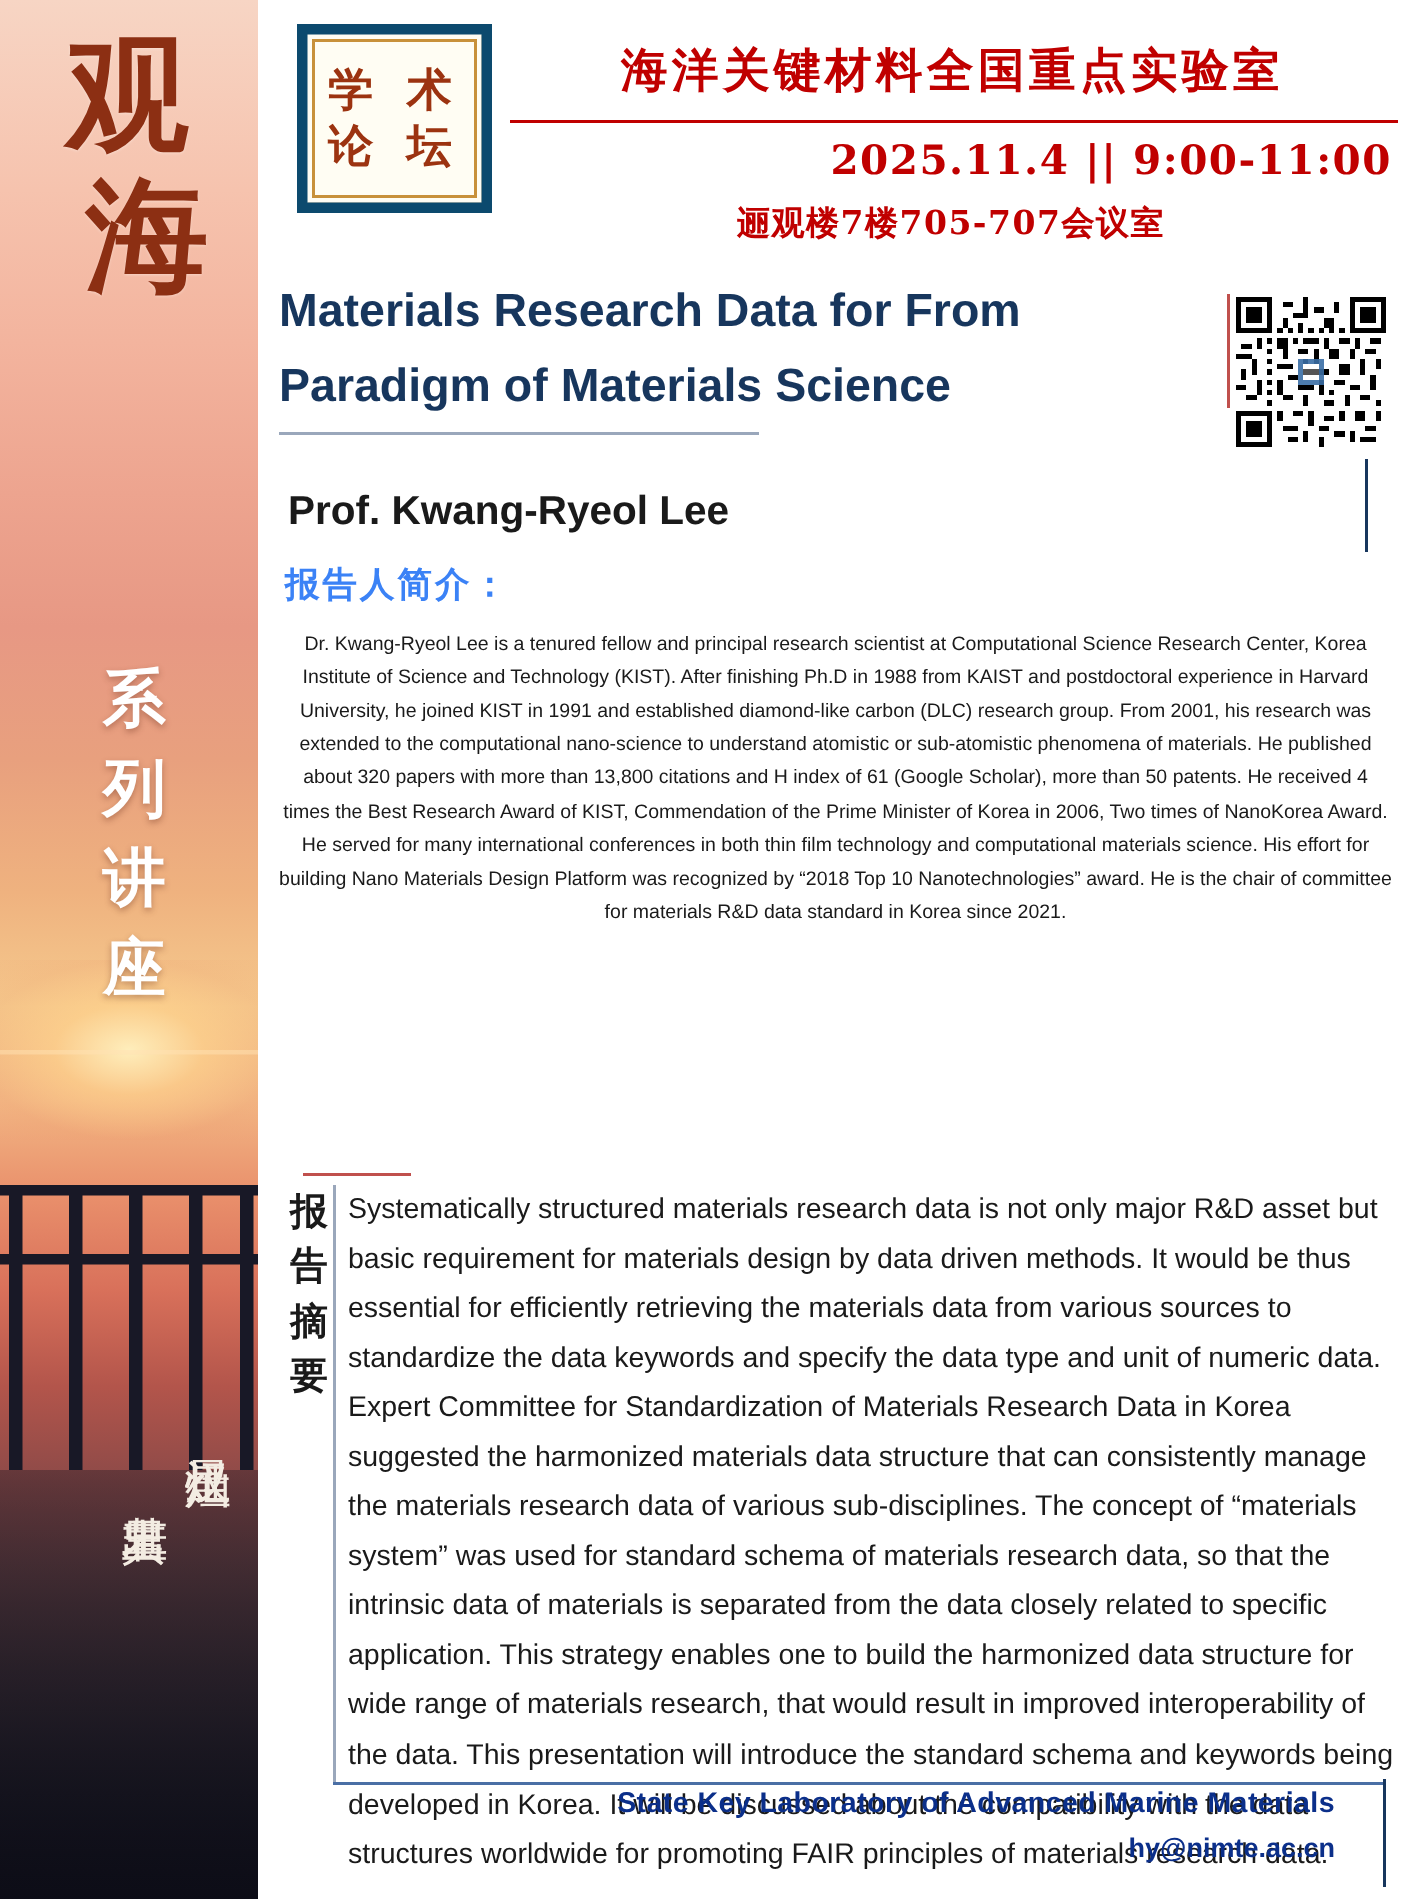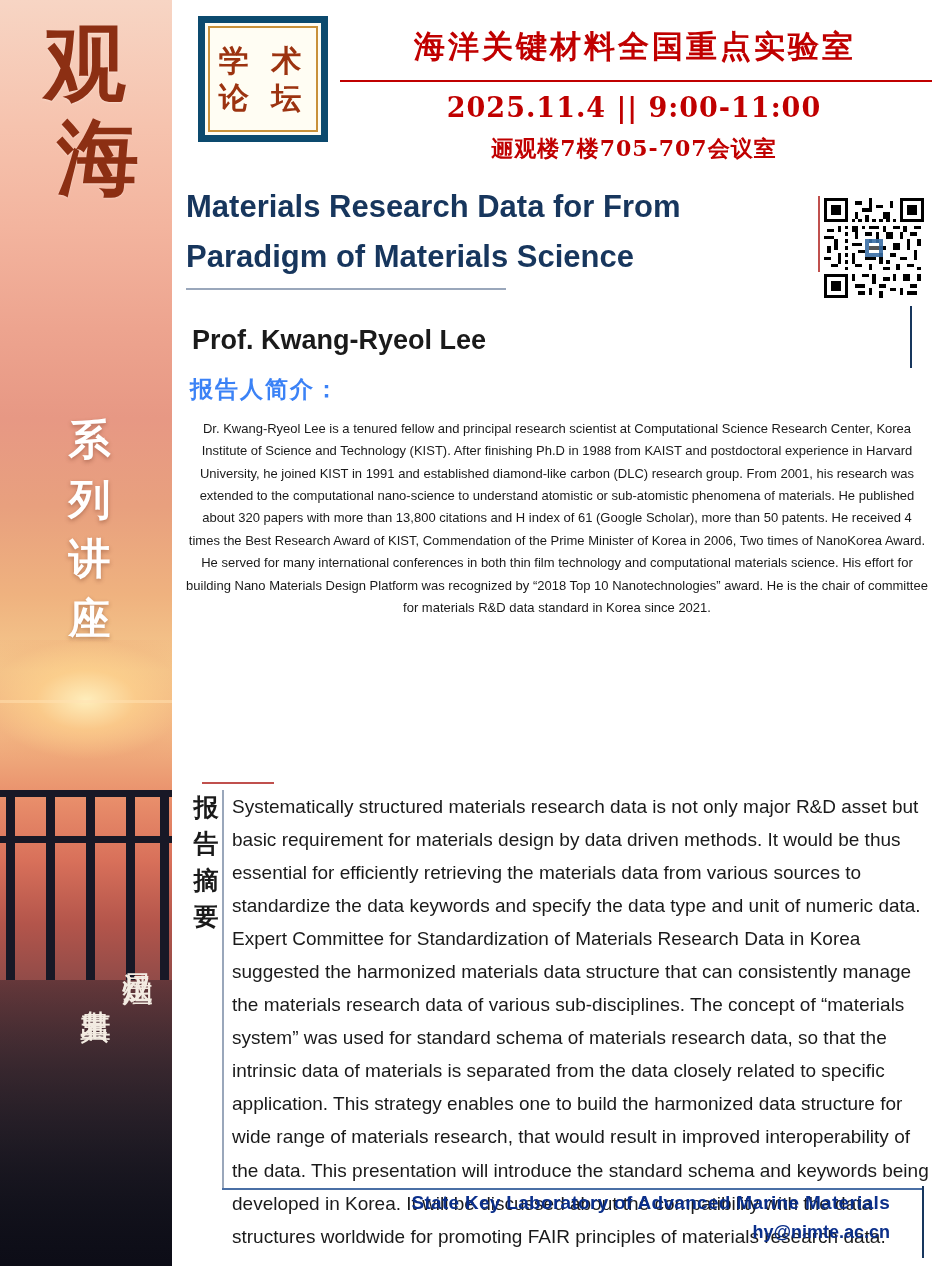--- a/index.html
+++ b/index.html
@@ -97,21 +97,21 @@
   .banner-title-main span {
     display: block;
     text-align: center;
   }
   .banner-title-main span.second {
     margin-left: 26px;
     margin-top: 8px;
   }
   .banner-sub {
     position: absolute;
-    left: 52px; top: 410px;
+    left: 52px; top: 436px;
     width: 76px;
     font-family: "DejaVu Serif", serif;
     font-size: 42px;
     font-weight: bold;
     color: #ffffff;
     line-height: 1.42;
     text-align: center;
     letter-spacing: 1px;
     text-shadow: 0 2px 4px rgba(120,60,40,0.45);
   }
@@ -180,21 +180,21 @@
     position: absolute;
     left: 150px; top: 70px;
     width: 592px;
     height: 2px;
     background: #c00000;
   }
   #header-datetime {
     position: absolute;
     left: 150px; top: 82px;
     width: 588px;
-    text-align: center;
+    text-align: right;
     font-family: "DejaVu Serif", serif;
     font-size: 27px;
     font-weight: bold;
     color: #c00000;
     letter-spacing: 1px;
   }
   #header-venue {
     position: absolute;
     left: 150px; top: 124px;
     width: 588px;

